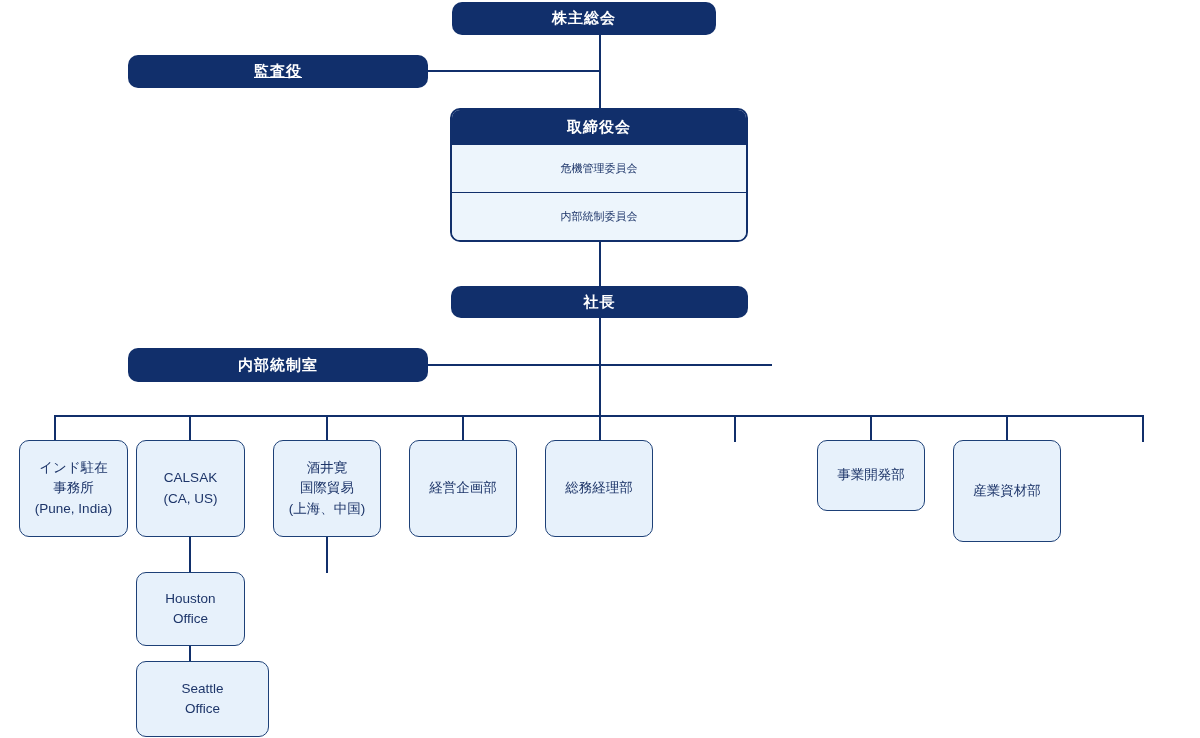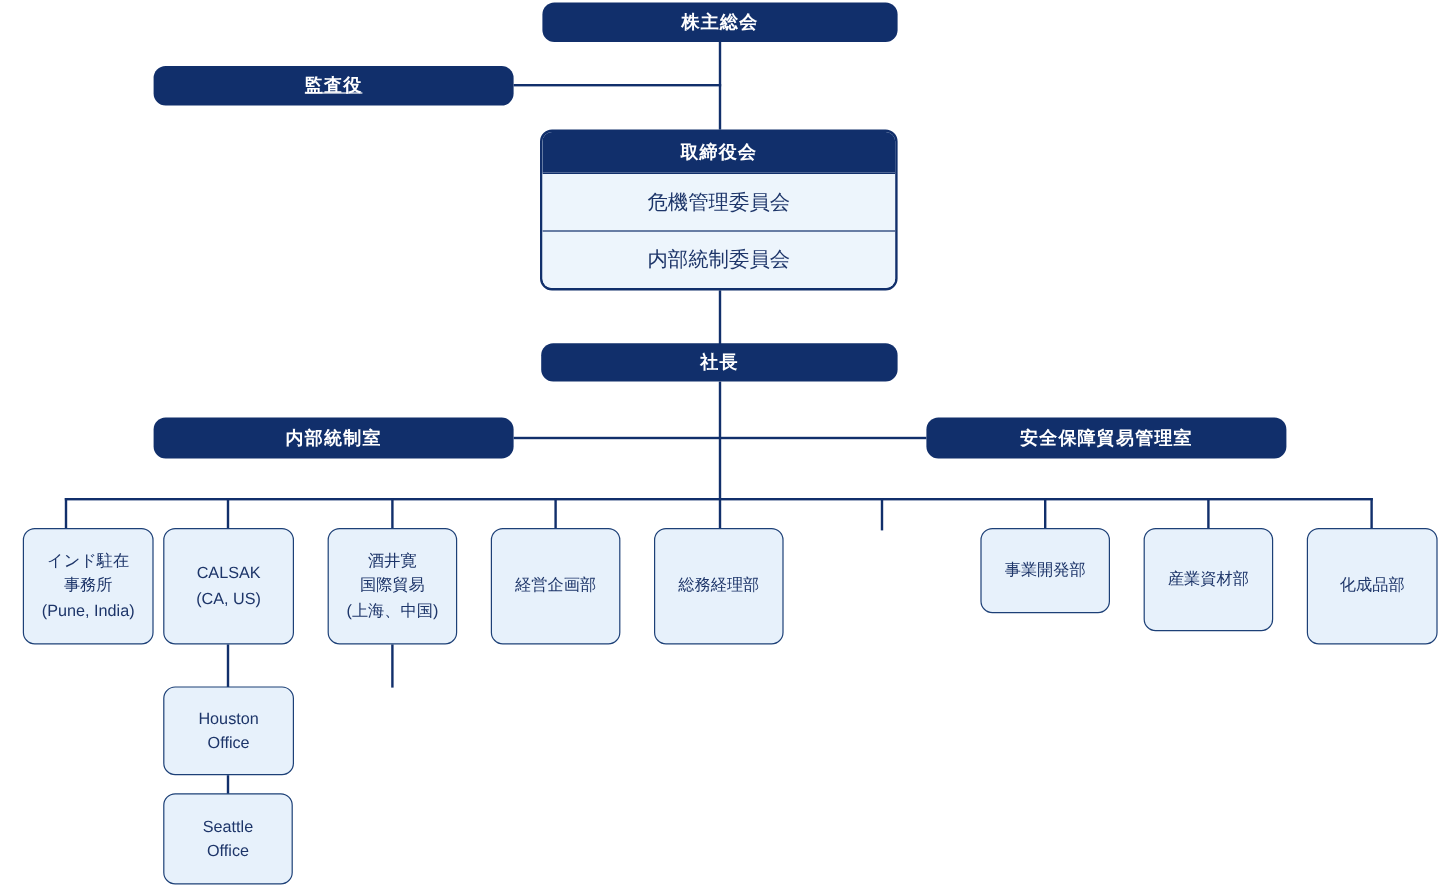--- a/index.html
+++ b/index.html
@@ -52,21 +52,21 @@
     color:#ffffff;
     font-size:15px;
     font-weight:bold;
     display:flex;align-items:center;justify-content:center;
     letter-spacing:1px;
     flex:0 0 34px;
   }
   .board-row{
     flex:1;
     display:flex;align-items:center;justify-content:center;
-    font-size:17px;
+    font-size:11px;
     color:var(--dept-text);
     background:var(--row-bg);
     border-top:1.5px solid var(--navy);
   }
   .board-row:first-of-type{border-top:none;}
   
   .dept{
     position:absolute;
     background:var(--dept-bg);
     border:1.5px solid var(--dept-border);
@@ -77,38 +77,38 @@
     display:flex;align-items:center;justify-content:center;
     text-align:center;
     white-space:pre-line;
   }
   
   .line{
     position:absolute;
     background:var(--navy);
   }
   
-  #shareholders{left:452px;top:2px;width:296px;height:33px;}
+  #shareholders{left:452px;top:2px;width:264px;height:33px;}
   #auditor{left:128px;top:55px;width:300px;height:33px;text-decoration:underline;}
   #president{left:451px;top:286px;width:297px;height:32px;}
   #ico{left:128px;top:348px;width:300px;height:34px;}
   #sto{left:772px;top:348px;width:300px;height:34px;}
   
   #dept-0{left:1px;top:440px;width:109px;height:97px;margin-left:18px;}
   #dept-1{left:136px;top:440px;width:109px;height:97px;}
   #dept-2{left:273px;top:440px;width:108px;height:97px;}
   #dept-3{left:409px;top:440px;width:108px;height:97px;}
   #dept-4{left:545px;top:440px;width:108px;height:97px;}
   #dept-5{left:681px;top:440px;width:108px;height:97px;}
   #dept-6{left:817px;top:440px;width:108px;height:71px;}
-  #dept-7{left:953px;top:440px;width:108px;height:86px;}
+  #dept-7{left:953px;top:440px;width:108px;height:102px;}
   #dept-8{left:1089px;top:440px;width:109px;height:97px;}
   
   #houston{left:136px;top:572px;width:109px;height:74px;}
-  #seattle{left:136px;top:661px;width:108px;height:76px;}
+  #seattle{left:136px;top:661px;width:133px;height:76px;}
   #dalian{left:273px;top:572px;width:108px;height:57px;}
   
   #ln-sh-board{left:599px;top:35px;width:2px;height:73px;}
   #ln-auditor{left:428px;top:70px;width:173px;height:2px;}
   #ln-board-pres{left:599px;top:242px;width:2px;height:46px;}
   #ln-pres-bus{left:599px;top:318px;width:2px;height:123px;}
   #ln-offices{left:428px;top:364px;width:344px;height:2px;}
   #ln-bus{left:54px;top:415px;width:1090px;height:2px;}
   .drop{top:415px;width:2px;height:27px;}
   #drop-0{left:54px;}
@@ -150,34 +150,32 @@
   <div class="pill" id="auditor">監査役</div>
 
   <div class="board">
     <div class="board-header">取締役会</div>
     <div class="board-row">危機管理委員会</div>
     <div class="board-row">内部統制委員会</div>
   </div>
 
   <div class="pill" id="president">社長</div>
   <div class="pill" id="ico">内部統制室</div>
-  <div class="pill" id="sto">安全保障貿易管理室</div>
 
   <div class="dept" id="dept-0">インド駐在
 事務所
 (Pune, India)</div>
   <div class="dept" id="dept-1">CALSAK
 (CA, US)</div>
   <div class="dept" id="dept-2">酒井寛
 国際貿易
 (上海、中国)</div>
   <div class="dept" id="dept-4">総務経理部</div>
   <div class="dept" id="dept-3">経営企画部</div>
   <div class="dept" id="dept-6">事業開発部</div>
   <div class="dept" id="dept-7">産業資材部</div>
-  <div class="dept" id="dept-8">化成品部</div>
 
   <div class="dept" id="houston">Houston
 Office</div>
   <div class="dept" id="seattle">Seattle
 Office</div>
 
 </div>
 
 </body></html>

